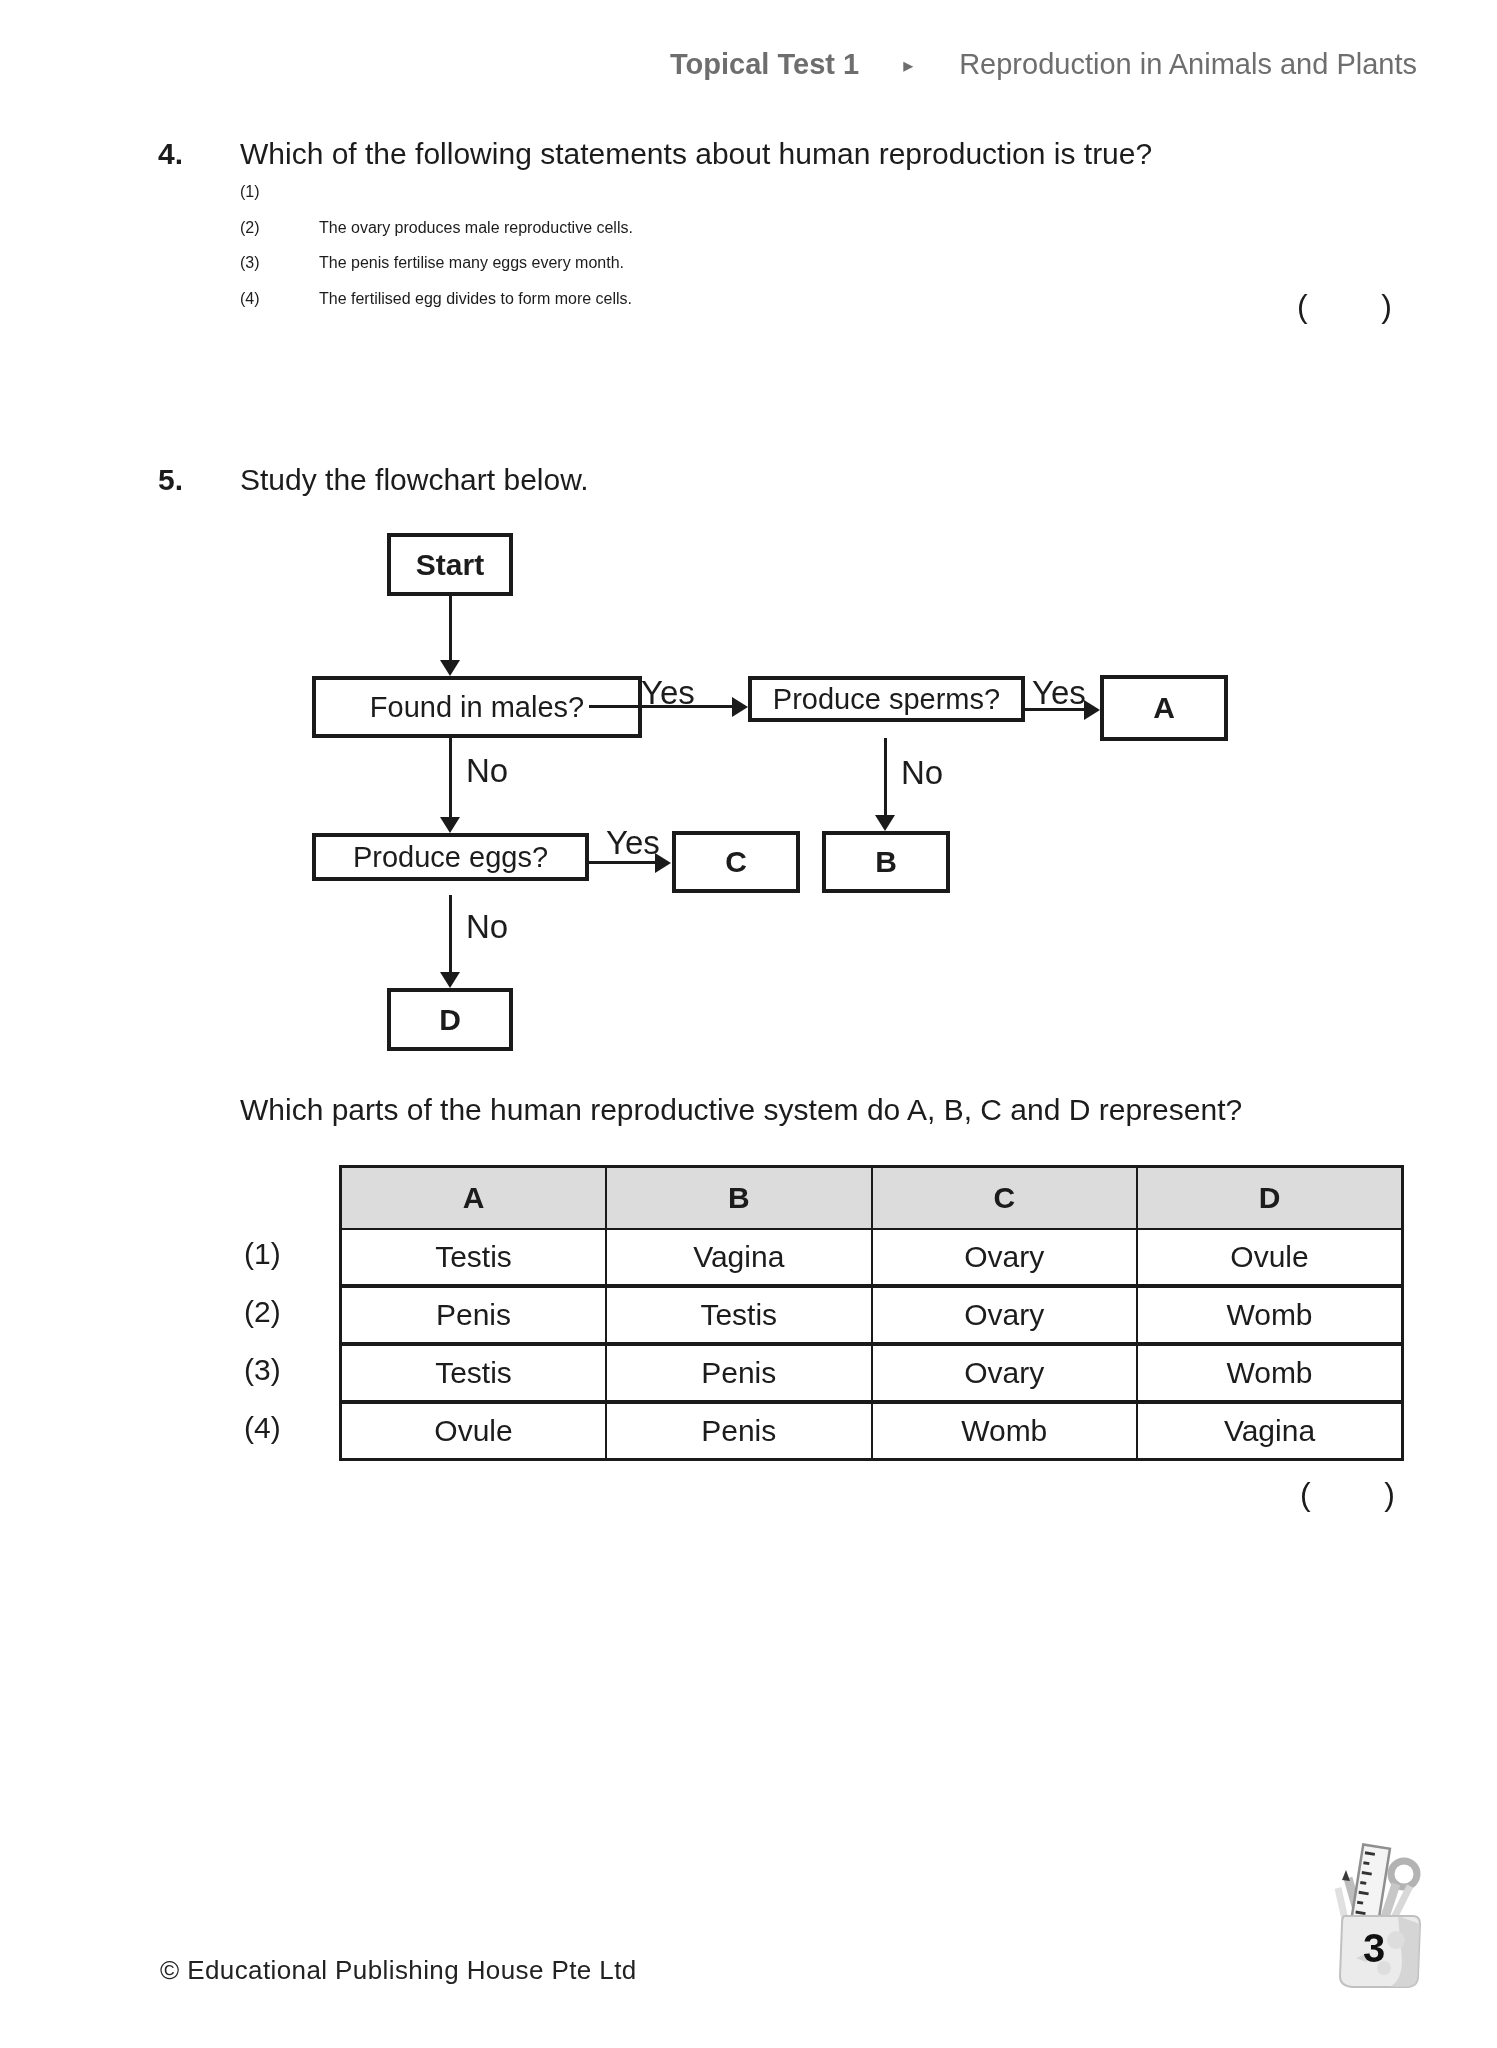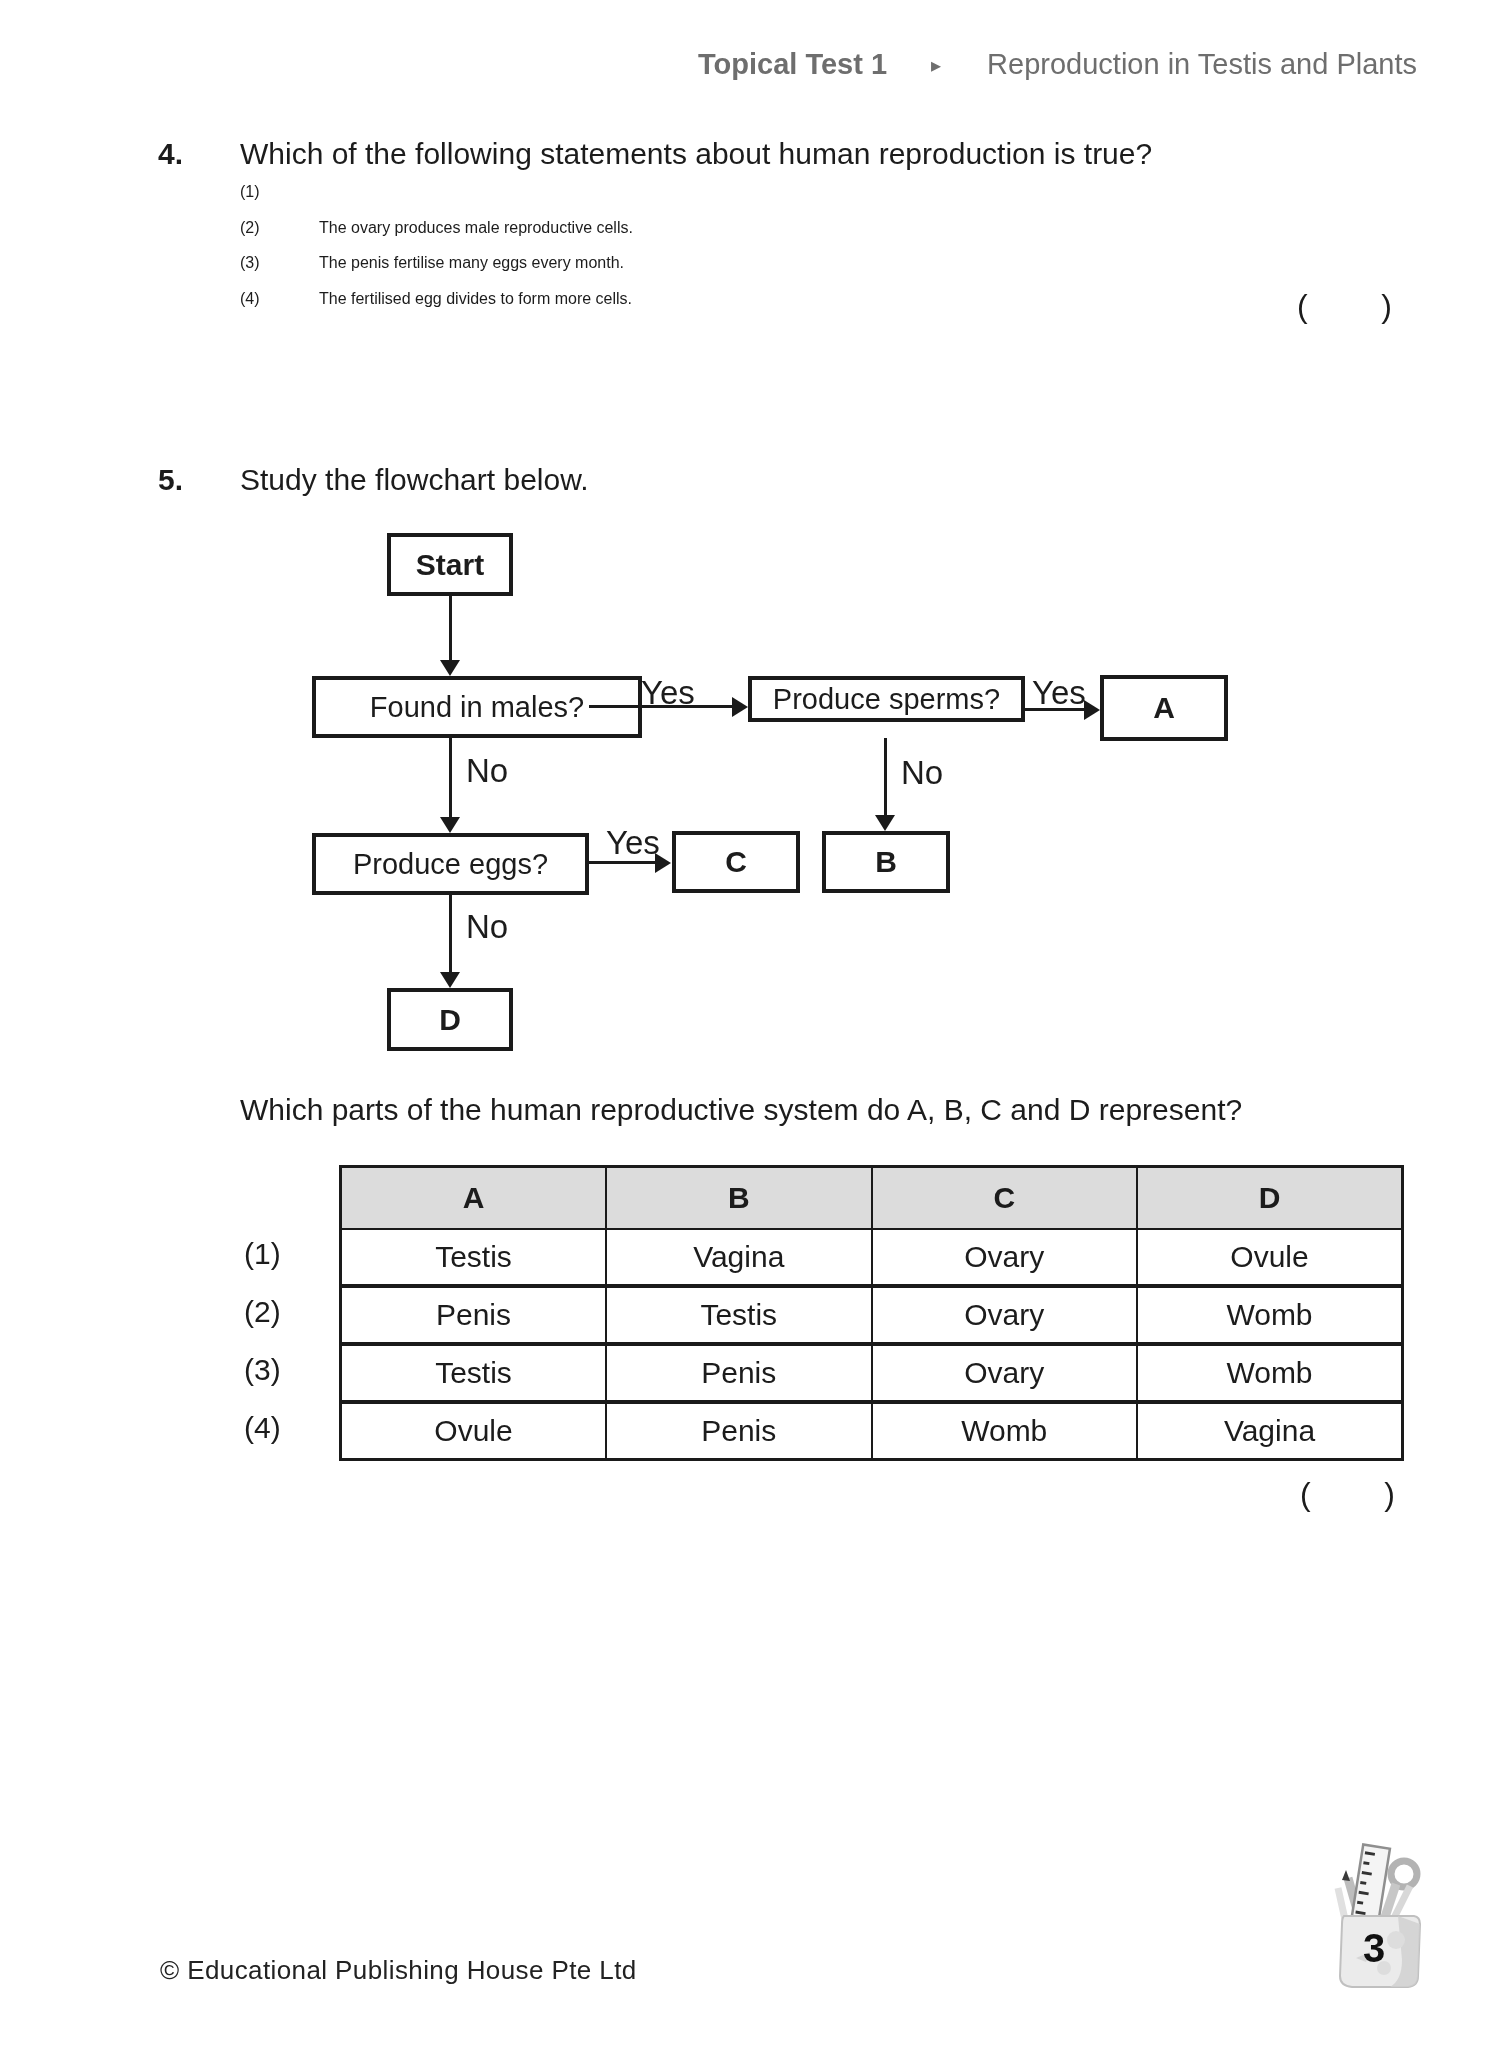--- a/index.html
+++ b/index.html
@@ -71,21 +71,21 @@
   .pgicon{position:absolute; left:1326px; top:1840px;}
 </style>
 </head>
 <body>
 
 <div class="page">
 
   <div class="hdr">
     <span class="bold">Topical Test 1</span>
     <span class="sep">▸</span>
-    <span>Reproduction in Testis and Plants</span>
+    <span>Reproduction in Animals and Plants</span>
   </div>
 
   <div class="qrow" style="left:158px; top:136px; width:1250px;">
     <span class="qnum">4.</span>
     <span>Which of the following statements about human reproduction is true?</span>
   </div>
 
   <div class="q4opts">
     <div class="optrow">
       <span class="optnum">(1)</span>
@@ -113,21 +113,21 @@
     <span class="qnum">5.</span>
     <span>Study the flowchart below.</span>
   </div>
 
   <div>
 
     <div class="fbox fbold" style="left:387px; top:533px; width:126px; height:63px;">Start</div>
     <div class="fbox" style="left:312px; top:676px; width:330px; height:62px;">Found in males?</div>
     <div class="fbox" style="left:748px; top:676px; width:277px; height:46px;">Produce sperms?</div>
     <div class="fbox fbold" style="left:1100px; top:675px; width:128px; height:66px;">A</div>
-    <div class="fbox" style="left:312px; top:833px; width:277px; height:62px;">Produce eggs?</div>
+    <div class="fbox" style="left:312px; top:833px; width:277px; height:48px;">Produce eggs?</div>
     <div class="fbox fbold" style="left:672px; top:831px; width:128px; height:62px;">C</div>
     <div class="fbox fbold" style="left:822px; top:831px; width:128px; height:62px;">B</div>
     <div class="fbox fbold" style="left:387px; top:988px; width:126px; height:63px;">D</div>
 
     <div class="vline" style="left:449px; top:596px; height:64px;"></div>
     <div class="arr-d" style="left:440px; top:660px;"></div>
 
     <div class="hline" style="left:589px; top:705px; width:143px;"></div>
     <div class="arr-r" style="left:732px; top:697px;"></div>
     <div class="flabel" style="left:641px; top:674px;">Yes</div>

